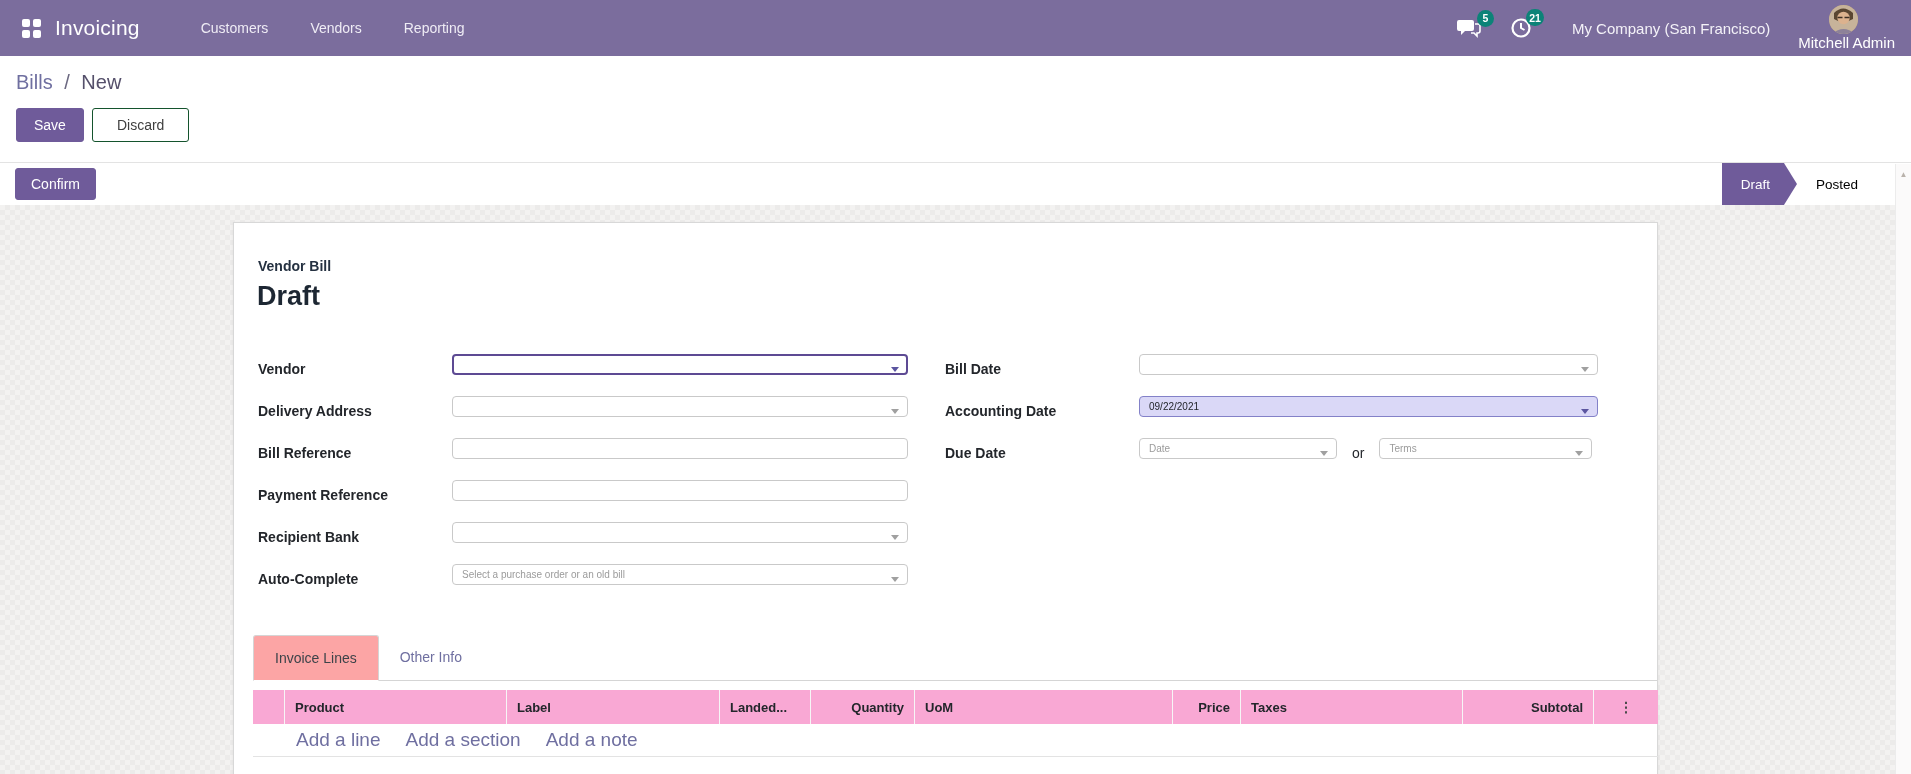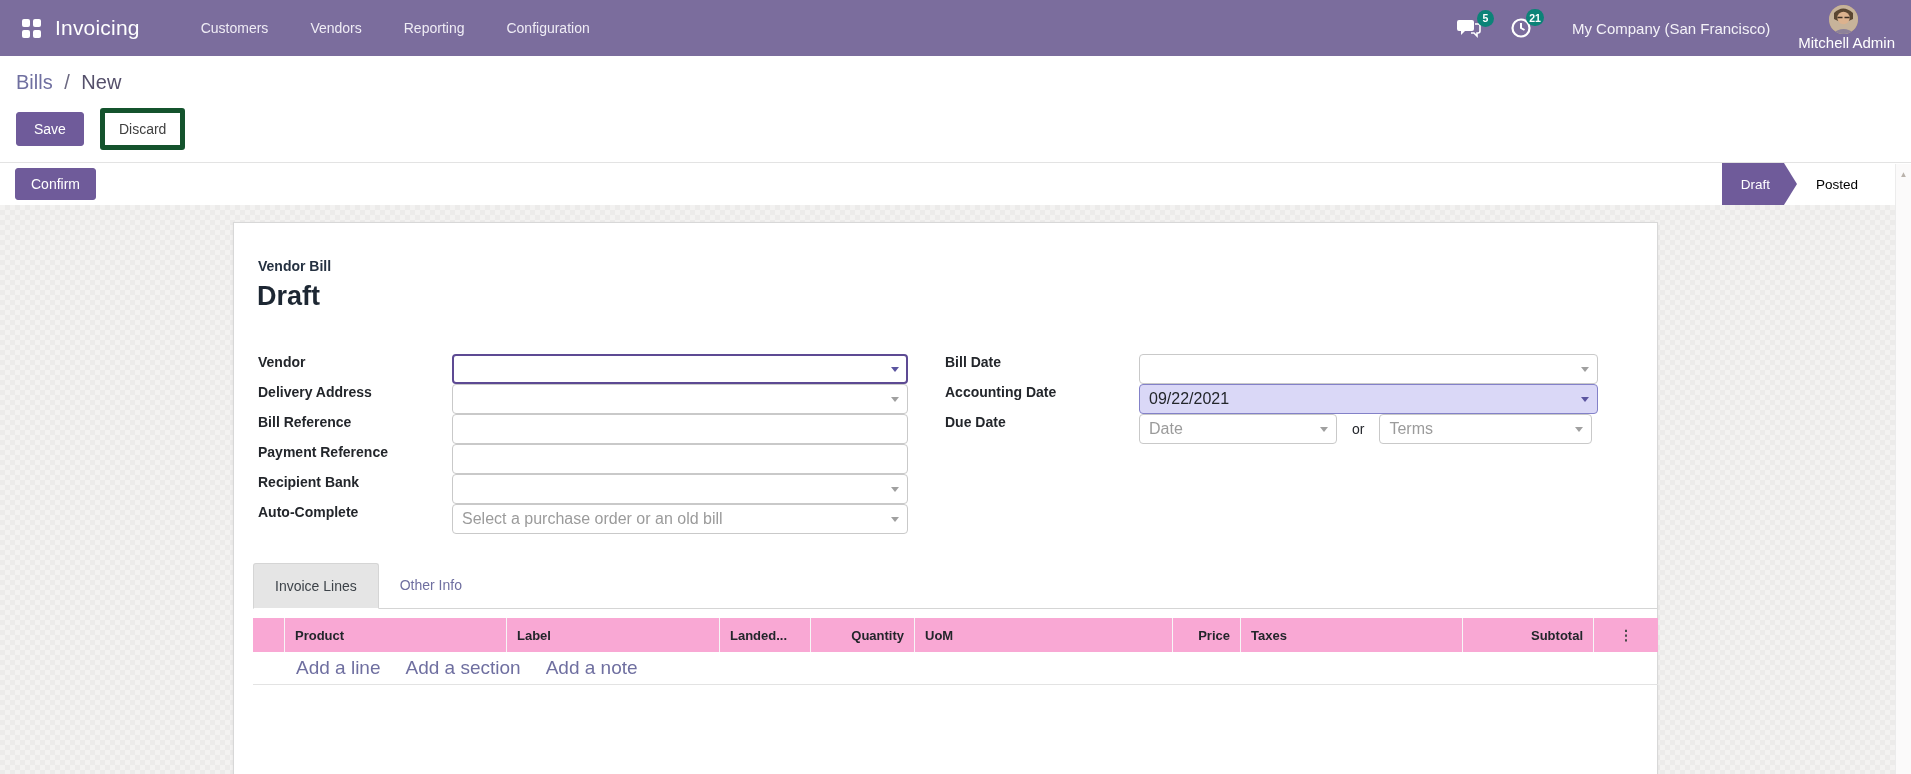--- a/index.html
+++ b/index.html
@@ -34,59 +34,59 @@
   .user-name{font-size:15px;color:#fff;}
   
   .control-panel{padding:15px 16px 0 16px;height:107px;border-bottom:1px solid #e3e3e3;background:#fff;}
   .breadcrumb{font-size:20px;}
   .breadcrumb .root{color:var(--link);cursor:pointer;}
   .breadcrumb .sep{color:#6b6880;margin:0 6px;}
   .breadcrumb .current{color:#55506b;}
   .cp-buttons{margin-top:14px;display:flex;align-items:center;}
   .btn{font-family:"Liberation Sans",sans-serif;font-size:14px;border-radius:3px;cursor:pointer;}
   .btn-primary{background:var(--primary);color:#fff;border:1px solid var(--primary);padding:8px 17px;}
-  .btn-secondary{background:#fff;color:#3f3f3f;border:5px solid #14532d;padding:8px 14px;margin-left:16px;}
+  .btn-secondary{background:#fff;color:#3f3f3f;border:1px solid #14532d;padding:8px 24px;margin-left:8px;}
   
   .status-row{height:42px;background:#fff;display:flex;align-items:center;justify-content:space-between;}
   .status-row .btn-confirm{margin-left:15px;padding:7px 15px;}
   .statusbar{display:flex;align-items:stretch;height:42px;margin-right:34px;}
   .step{display:flex;align-items:center;font-size:13.5px;}
   .step.active{background:var(--primary);color:#fff;padding:0 27px 0 19px;clip-path:polygon(0 0,calc(100% - 13px) 0,100% 50%,calc(100% - 13px) 100%,0 100%);}
   .step.inactive{color:#000000;padding:0 19px;}
   
   .form-area{position:relative;height:569px;overflow:hidden;
     background-color:#f3f2f1;
     background-image:
       linear-gradient(45deg,#ecebea 25%,transparent 25%,transparent 75%,#ecebea 75%),
       linear-gradient(45deg,#ecebea 25%,transparent 25%,transparent 75%,#ecebea 75%);
     background-size:10px 10px;background-position:0 0,5px 5px;}
   .sheet{position:absolute;left:233px;top:17px;width:1425px;height:620px;background:#fff;border:1px solid #d8d8d8;box-shadow:0 1px 3px rgba(0,0,0,.06);}
   .doc-type{margin:35px 0 0 24px;font-size:14px;font-weight:bold;color:#253141;}
   .sheet h1{margin:7px 0 0 23px;font-size:27px;font-weight:bold;color:var(--heading);}
   .fields{display:flex;margin:42px 0 0 24px;}
   .fcol{width:650px;}
   .fcol.right{width:653px;margin-left:37px;}
-  .frow{display:flex;height:30px;}
+  .frow{display:flex;align-items:center;height:30px;margin-bottom:12px;}
   .frow label{width:194px;font-size:14px;font-weight:bold;color:var(--text-dark);flex:none;}
   .control{flex:1;position:relative;height:30px;}
-  .control input{width:100%;height:30px;border:1px solid #c9c9c9;border-radius:4px;padding:0 24px 0 9px;font-size:16px;font-family:"Liberation Sans",sans-serif;color:var(--text-dark);background:#fff;outline:none;}
+  .control input{width:100%;height:21px;border:1px solid #c9c9c9;border-radius:4px;padding:0 24px 0 9px;font-size:10px;font-family:"Liberation Sans",sans-serif;color:var(--text-dark);background:#fff;outline:none;}
   .control input.plain{padding-right:9px;}
   .control input::placeholder{color:#9b9b9b;}
   .control.focused input{border:2px solid var(--focus-border);}
   .control.accent input{background:var(--accent-field-bg);border:1px solid var(--accent-field-border);}
   .caret{position:absolute;right:9px;top:50%;margin-top:-2px;width:0;height:0;border-left:4.5px solid transparent;border-right:4.5px solid transparent;border-top:5.5px solid #a0a0a0;cursor:pointer;}
   .caret.purple{border-top-color:#5b55a0;}
   .due-wrap{flex:1;display:flex;align-items:center;height:30px;}
   .due-wrap .control.date{flex:none;width:198px;}
   .due-wrap .or{margin:0 15px;font-size:14px;color:var(--text-dark);}
   .due-wrap .control.terms{flex:none;width:213px;}
   
   .tabs{display:flex;margin:29px 0 0 19px;border-bottom:1px solid #d5d5d5;}
   .tab{padding:14px 21px;font-size:14px;cursor:pointer;}
-  .tab.active{border:1px solid #d5d5d5;border-bottom:1px solid #fff;margin-bottom:-1px;border-radius:3px 3px 0 0;color:#3d4349;background:#e5e5e5;}
+  .tab.active{border:1px solid #d5d5d5;border-bottom:1px solid #fff;margin-bottom:-1px;border-radius:3px 3px 0 0;color:#3d4349;background:#fca5a5;}
   .tab.inactive{color:var(--link);}
   
   .lines-table{margin:9px 0 0 19px;width:1405px;}
   .thead{display:flex;background:#f9a8d4;height:34px;align-items:center;font-size:13px;font-weight:bold;color:var(--text-dark);}
   .th{padding:0 10px;border-right:1px solid #f6f6f6;height:100%;display:flex;align-items:center;}
   .th.r{justify-content:flex-end;}
   .c0{width:32px;}.c1{width:222px;}.c2{width:213px;}.c3{width:91px;}.c4{width:104px;}
   .c5{width:258px;}.c6{width:68px;}.c7{width:222px;}.c8{width:131px;}
   .c9{width:64px;border-right:none;justify-content:center;}
   .kebab{font-size:14px;font-weight:bold;color:#4a4a4a;cursor:pointer;letter-spacing:0;}
@@ -104,21 +104,20 @@
       <span></span>
       <span></span>
       <span></span>
       <span></span>
     </div>
   <div class="app-name">Invoicing</div>
   <nav class="nav-menu">
     <div class="item">Customers</div>
     <div class="item">Vendors</div>
     <div class="item">Reporting</div>
-    <div class="item">Configuration</div>
   </nav>
   <div class="nav-right">
     <div class="icon-wrap">
       <svg width="25" height="21" viewBox="0 0 25 21">
         <path d="M2 2 h13 a2 2 0 0 1 2 2 v7 a2 2 0 0 1 -2 2 h-7 l-4 4 v-4 h-2 a2 2 0 0 1 -2 -2 v-7 a2 2 0 0 1 2 -2 z" fill="#fff"></path>
         <path d="M18 6 h3 a2 2 0 0 1 2 2 v5 a2 2 0 0 1 -2 2 h-1 v3 l-3 -3 h-3" fill="none" stroke="#fff" stroke-width="1.6"></path>
       </svg>
       <span class="badge">5</span>
     </div>
     <div class="icon-wrap">

